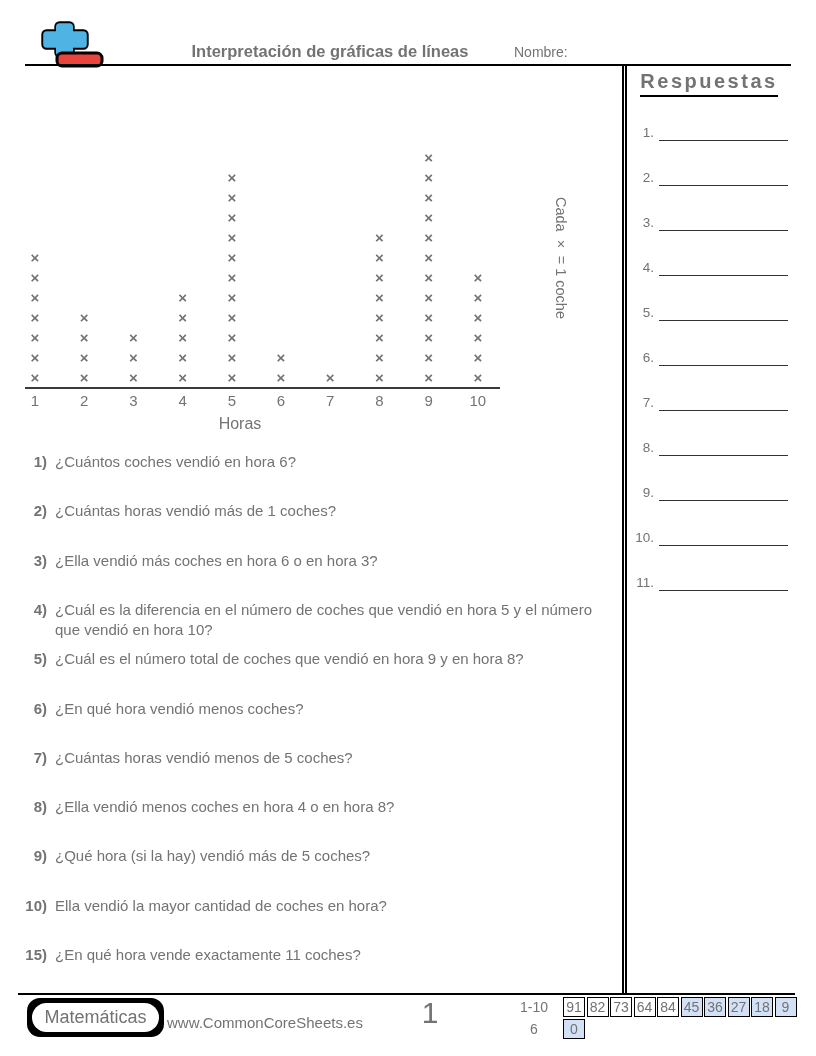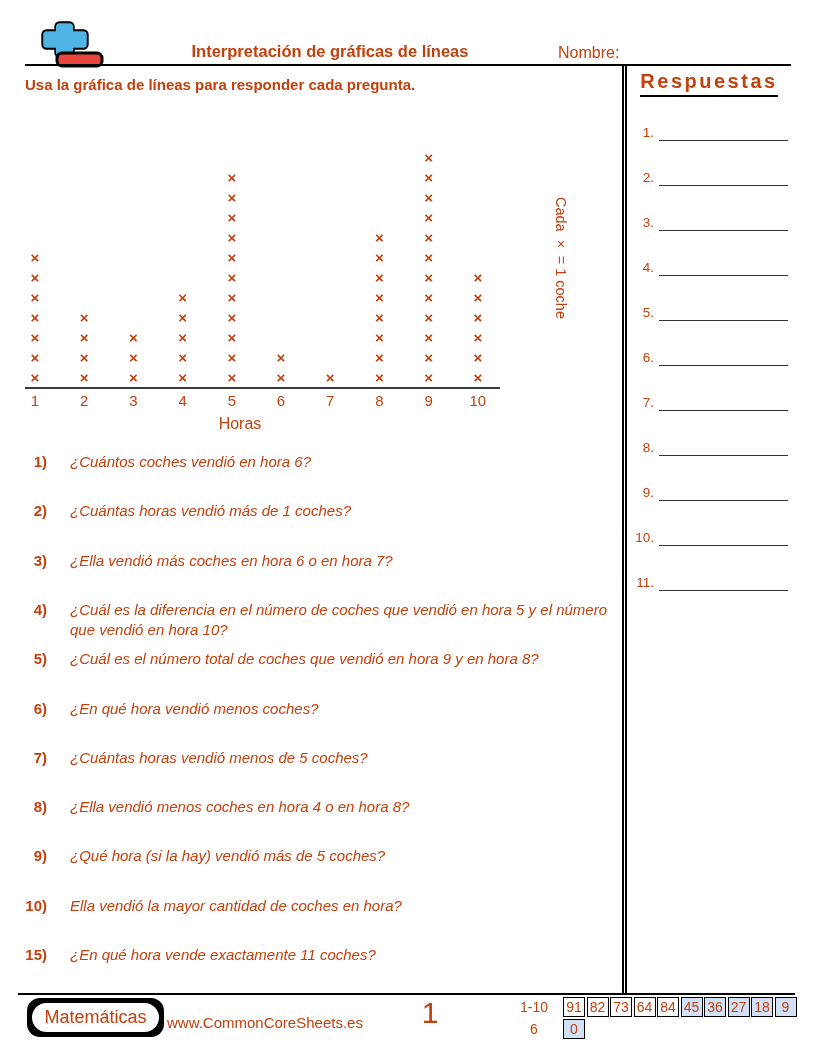--- a/index.html
+++ b/index.html
@@ -1,25 +1,25 @@
 <!DOCTYPE html>
 <html><head>
 <meta charset="utf-8">
 <style>
   html,body{margin:0;padding:0;background:#fff;}
   .page{
     position:relative;width:816px;height:1056px;background:#fff;overflow:hidden;
-    font-family:"Liberation Sans", sans-serif;color:#c2410c;
+    font-family:"Liberation Sans", sans-serif;color:#737373;
     --shade:#d3e1f6;--logo-blue:#4FB3E3;--logo-red:#E8453F;
   }
   
   .logo-svg{position:absolute;left:41px;top:21px;width:64px;height:47px;}
   .title{position:absolute;left:150px;top:42px;width:360px;text-align:center;
          font-size:16.5px;font-weight:bold;}
-  .name-label{position:absolute;left:558px;top:44px;font-size:16px;}
+  .name-label{position:absolute;left:514px;top:44px;font-size:14px;}
   .header-rule{position:absolute;left:25px;top:64px;width:766px;height:2px;background:#000;}
   .instruction{position:absolute;left:25px;top:76px;font-size:15px;font-weight:bold;}
   
   .v-divider{position:absolute;left:622px;top:66px;height:929px;width:5px;
              border-left:2px solid #000;border-right:2px solid #000;box-sizing:border-box;}
   
   .answers-title{position:absolute;left:627px;top:70px;width:164px;text-align:center;}
   .answers-title span{display:inline-block;font-size:20px;font-weight:bold;letter-spacing:2.5px;
              border-bottom:2px solid #000;padding-bottom:2px;}
   .a-row{position:absolute;left:630px;width:158px;height:18px;display:flex;align-items:flex-end;}
@@ -27,21 +27,21 @@
   .a-line{flex:1;margin-left:5px;border-bottom:1.5px solid #333;height:16px;}
   
   .mark{position:absolute;transform:translate(-50%,-50%);font-size:15px;font-weight:700;line-height:1;}
   .axis-line{position:absolute;left:25px;top:387px;width:475px;height:2px;background:#3a3a3a;}
   .tick{position:absolute;top:392px;transform:translateX(-50%);font-size:15px;}
   .xlabel{position:absolute;left:25px;top:415px;width:430px;text-align:center;font-size:16px;}
   .plot-key{position:absolute;left:553px;top:197px;font-size:14.5px;writing-mode:vertical-rl;}
   
   .q{position:absolute;left:14px;width:600px;display:flex;font-size:15px;line-height:20px;}
   .q-num{flex:none;width:33px;text-align:right;font-weight:bold;}
-  .q-text{margin-left:23px;width:548px;font-style:italic;}
+  .q-text{margin-left:8px;width:548px;}
   
   .footer-rule{position:absolute;left:18px;top:993px;width:777px;height:2px;background:#000;}
   .brand{position:absolute;left:27px;top:998px;width:137px;height:39px;background:#000;
          border-radius:13px;display:flex;align-items:center;justify-content:center;}
   .brand-inner{background:#fff;border-radius:16px;width:127px;height:29px;display:flex;
          align-items:center;justify-content:center;font-size:18px;font-weight:normal;}
   .website{position:absolute;left:167px;top:1014px;font-size:15px;}
   .page-num{position:absolute;left:400px;top:996px;width:60px;text-align:center;
          font-size:30px;font-weight:500;}
   .score-label{position:absolute;width:48px;text-align:center;font-size:14px;}
@@ -61,21 +61,20 @@
       <rect x="2" y="10" width="44" height="17" rx="3.5" fill="var(--logo-blue)"></rect>
     </g>
     <rect x="15" y="2.2" width="17" height="32.6" rx="3.5" fill="var(--logo-blue)" stroke="none"></rect>
     <rect x="2.2" y="10.2" width="43.6" height="16.6" rx="3.5" fill="var(--logo-blue)" stroke="none"></rect>
     <rect x="16" y="32" width="45" height="13" rx="5" fill="var(--logo-red)" stroke="#000" stroke-width="3"></rect>
   </svg>
 
   <div class="title">Interpretación de gráficas de líneas</div>
   <div class="name-label">Nombre:</div>
   <div class="header-rule"></div>
-  <div class="instruction">Usa la gráfica de líneas para responder cada pregunta.</div>
 
   <div class="v-divider"></div>
 
   <div class="answers-title">
     <span>Respuestas</span>
   </div>
   <div id="answer-list">
       <div class="a-row" style="top: 123px;">
         <span class="a-num">1.</span>
         <span class="a-line"></span>
@@ -201,21 +200,21 @@
       <div class="q" style="top: 452px;">
         <span class="q-num">1)</span>
         <span class="q-text">¿Cuántos coches vendió en hora 6?</span>
       </div>
       <div class="q" style="top: 501.3px;">
         <span class="q-num">2)</span>
         <span class="q-text">¿Cuántas horas vendió más de 1 coches?</span>
       </div>
       <div class="q" style="top: 550.6px;">
         <span class="q-num">3)</span>
-        <span class="q-text">¿Ella vendió más coches en hora 6 o en hora 7?</span>
+        <span class="q-text">¿Ella vendió más coches en hora 6 o en hora 3?</span>
       </div>
       <div class="q" style="top: 599.9px;">
         <span class="q-num">4)</span>
         <span class="q-text">¿Cuál es la diferencia en el número de coches que vendió en hora 5 y el número que vendió en hora 10?</span>
       </div>
       <div class="q" style="top: 649.2px;">
         <span class="q-num">5)</span>
         <span class="q-text">¿Cuál es el número total de coches que vendió en hora 9 y en hora 8?</span>
       </div>
       <div class="q" style="top: 698.5px;">

